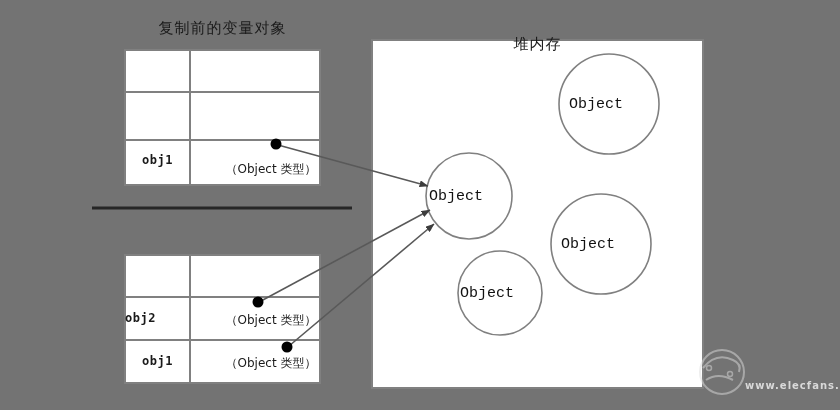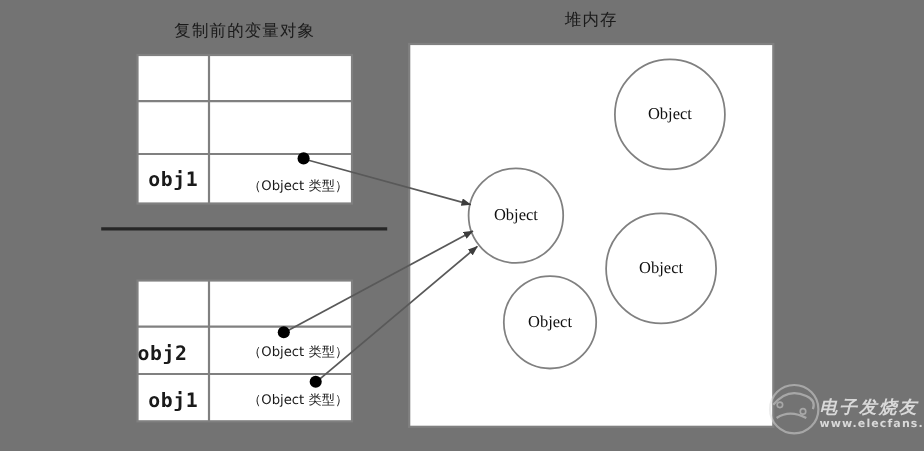--- a/index.html
+++ b/index.html
@@ -28,35 +28,34 @@
     color: #1a1a1a;
   }
   .panel-title {
     font-family: "DejaVu Sans", sans-serif;
     font-size: 15px;
     letter-spacing: 1px;
     text-align: center;
   }
   .var-name {
     font-family: "DejaVu Sans Mono", monospace;
-    font-size: 18px;
+    font-size: 12px;
     font-weight: bold;
     letter-spacing: 0.5px;
   }
   .var-type {
     font-family: "DejaVu Sans", sans-serif;
     font-size: 12px;
     letter-spacing: 0px;
     padding-left: 16px;
   }
   .obj-label {
-    font-family: Liberation Serif, serif;
+    font-family: Liberation Mono, monospace;
     font-size: 15px;
     color: #111111;
-    text-align: center;
   }
   .wm-text {
     font-family: "DejaVu Sans", sans-serif;
     color: #d9d9d9;
     font-weight: bold;
     white-space: nowrap;
   }
   .wm-cn {
     font-size: 16px;
     letter-spacing: 2px;
@@ -115,32 +114,31 @@
       <path d="M703 368 Q716 352 733 360 Q742 364 739 372" fill="none" stroke="#dcdcdc" stroke-width="2"></path>
       <path d="M706 380 Q718 372 733 380" fill="none" stroke="#dcdcdc" stroke-width="2"></path>
       <circle cx="709" cy="368" r="2.5" fill="none" stroke="#dcdcdc" stroke-width="1.5"></circle>
       <circle cx="730" cy="374" r="2.5" fill="none" stroke="#dcdcdc" stroke-width="1.5"></circle>
     </g>
   </svg>
 
   <div class="label panel-title" style="left:125px; top:19px; width:195px;">复制前的变量对象</div>
 
 
-  <div class="label panel-title" style="left:372px; top:9px; width:331px;">堆内存</div>
+  <div class="label panel-title" style="left:372px; top:35px; width:331px;">堆内存</div>
 
   <div class="label var-name" style="left:125px; top:153px; width:65px; text-align:center;">obj1</div>
   <div class="label var-type" style="left:190px; top:161px; width:130px; text-align:center;">（Object 类型）</div>
 
   <div class="label var-name" style="left:125px; top:311px; width:65px; text-align:left;">obj2</div>
   <div class="label var-type" style="left:190px; top:312px; width:130px; text-align:center;">（Object 类型）</div>
 
   <div class="label var-name" style="left:125px; top:354px; width:65px; text-align:center;">obj1</div>
   <div class="label var-type" style="left:190px; top:355px; width:130px; text-align:center;">（Object 类型）</div>
 
   <div class="label obj-label" style="left:429px; top:188px; width:80px;">Object</div>
   <div class="label obj-label" style="left:569px; top:96px; width:80px;">Object</div>
   <div class="label obj-label" style="left:561px; top:236px; width:80px;">Object</div>
   <div class="label obj-label" style="left:460px; top:285px; width:80px;">Object</div>
 
-  <div class="label wm-text wm-cn" style="left:745px; top:360px;">电子发烧友</div>
   <div class="label wm-text wm-url" style="left:745px; top:380px;">www.elecfans.com</div>
 
 </div>
 
 </body></html>

